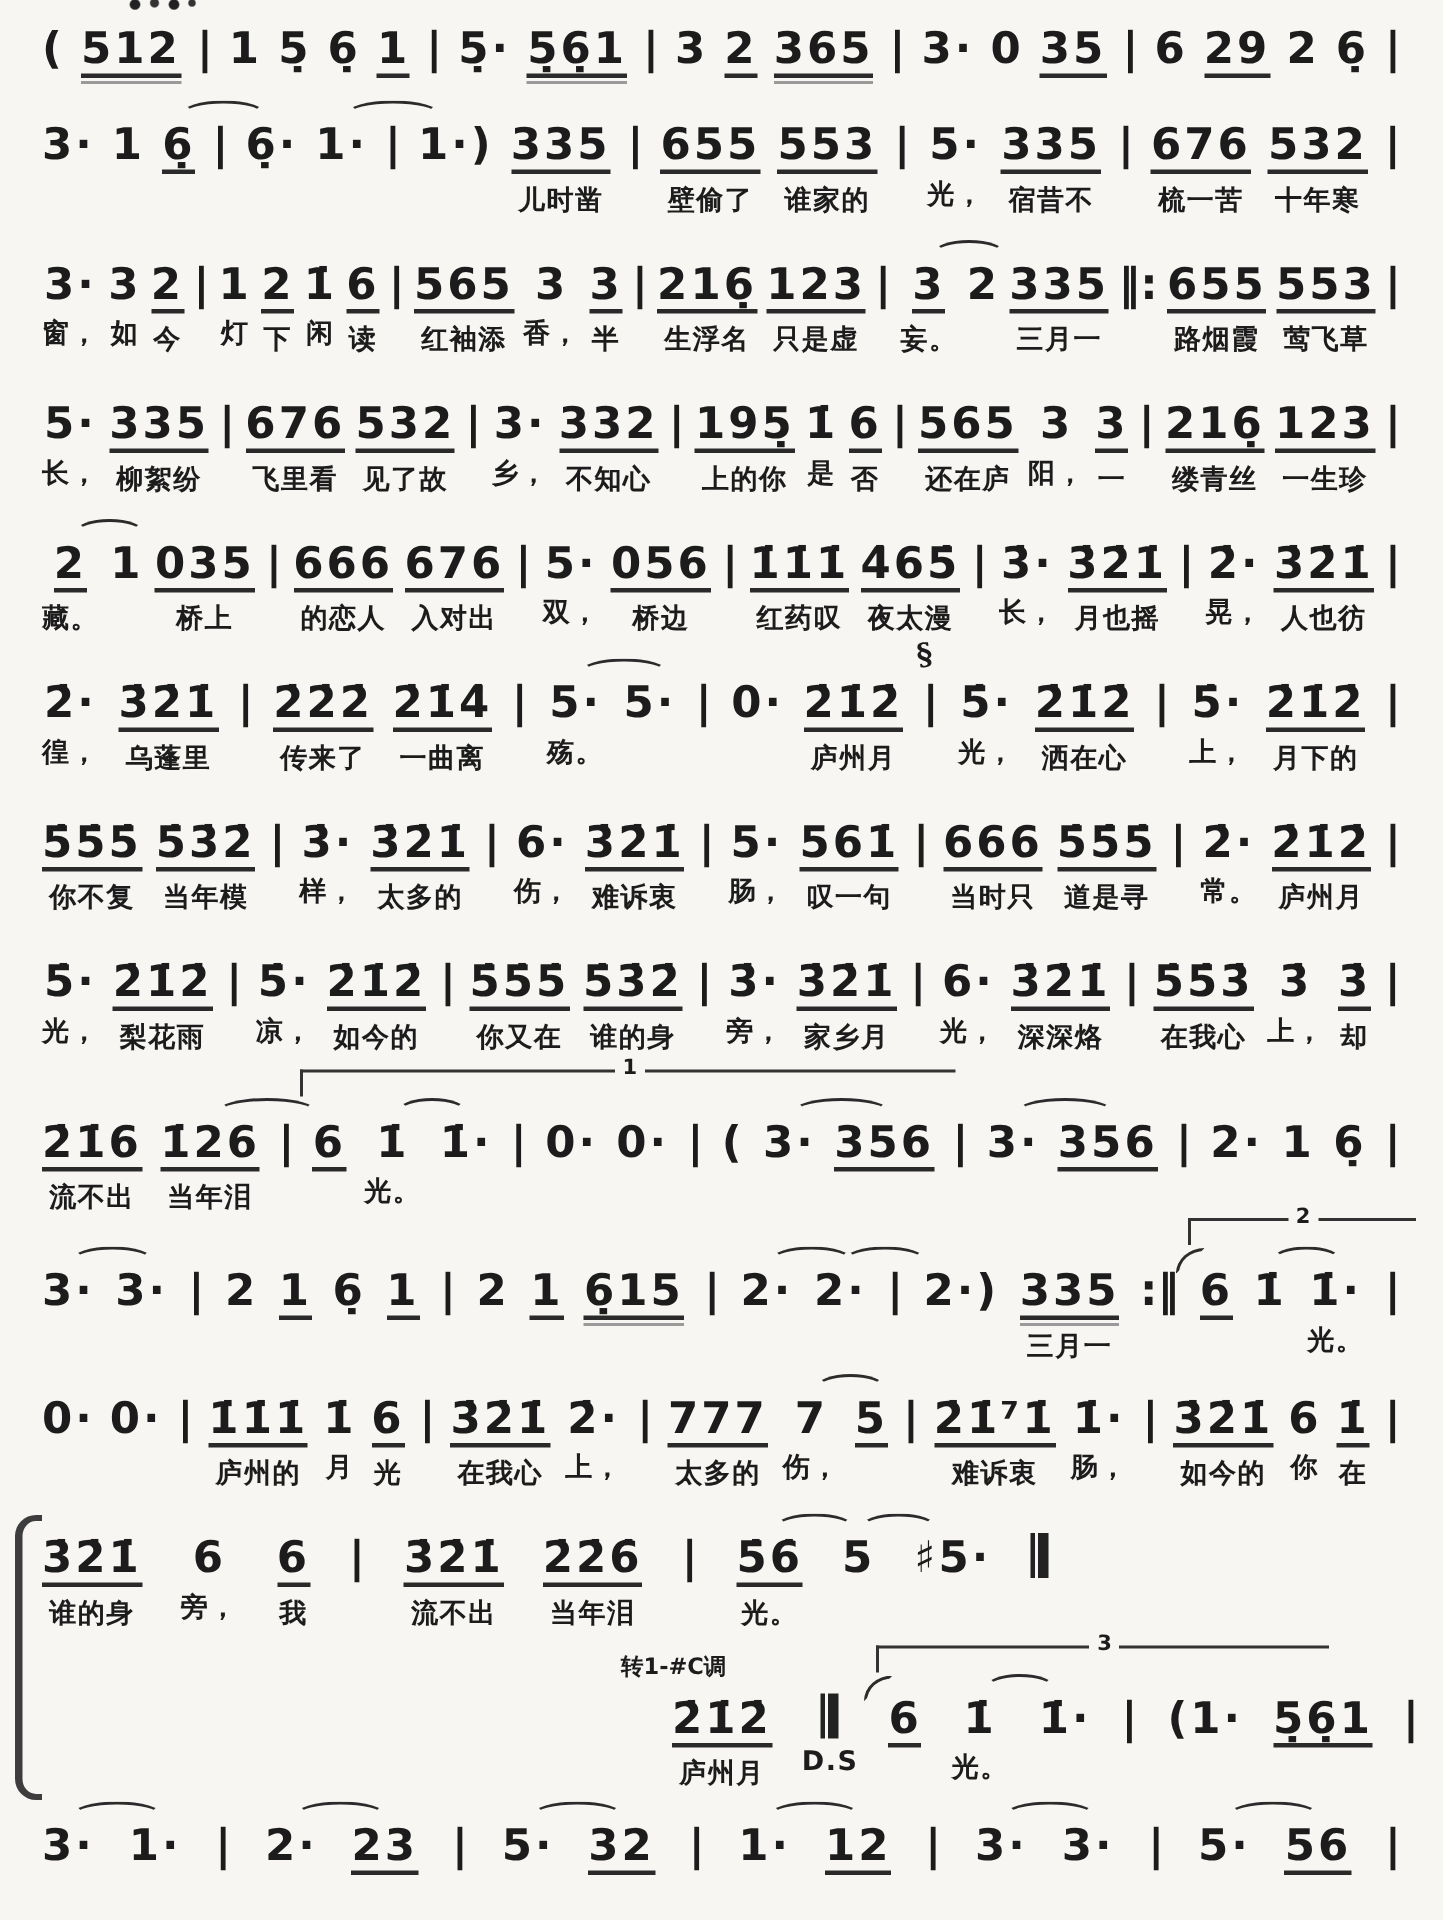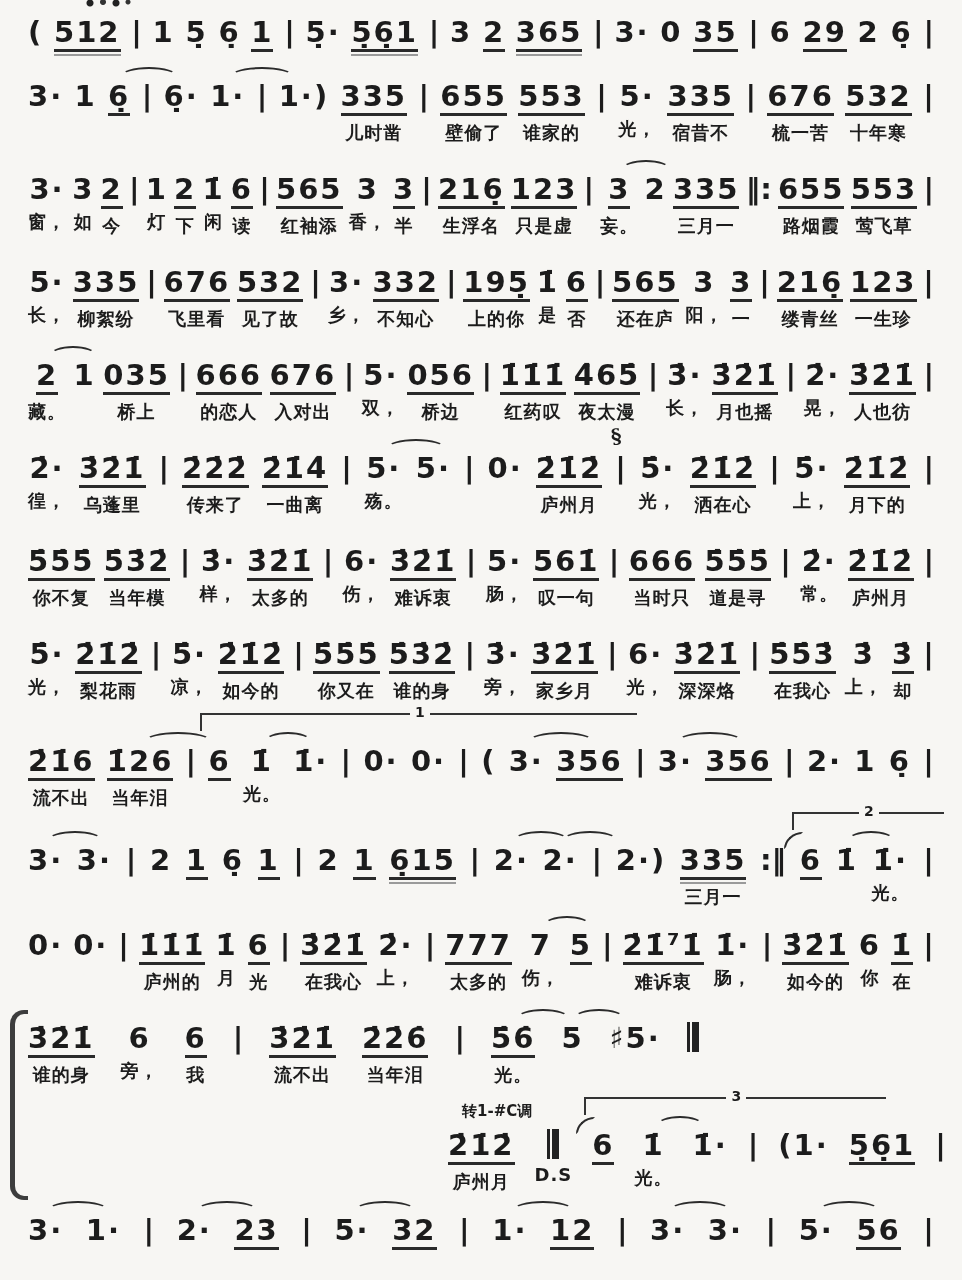--- a/index.html
+++ b/index.html
@@ -35,21 +35,21 @@
     border:2.5px solid transparent;border-top-color:#2b2b2b;border-radius:50%;pointer-events:none;}
   .arcL::after{content:"";position:absolute;top:-12px;left:-16px;width:15px;height:13px;
     border:2.5px solid transparent;border-top-color:#2b2b2b;border-left-color:#2b2b2b;
     border-top-left-radius:100% 100%;}
   .volta{position:absolute;top:-32px;left:-8px;height:16px;
     border-top:2px solid #333;border-left:2px solid #333;
     display:flex;justify-content:center;align-items:flex-start;pointer-events:none;}
   .vlab{background:#f7f6f3;padding:0 5px;margin-top:-10px;font-size:14px;font-weight:700;line-height:1;}
   .segno{position:absolute;top:-28px;left:-4px;font-size:20px;font-weight:700;
     font-family:"DejaVu Serif",serif;transform:rotate(-8deg);}
-  .toplabel{position:absolute;top:-27px;left:-34px;font-size:15px;font-weight:700;white-space:nowrap;margin-left:48px;}
+  .toplabel{position:absolute;top:-27px;left:-34px;font-size:15px;font-weight:700;white-space:nowrap;}
   .bigbracket{position:absolute;left:-18px;top:4px;width:18px;height:190px;box-sizing:border-box;
     border-left:5px solid #3d3d3d;border-top:4px solid #3d3d3d;border-bottom:4px solid #3d3d3d;
     border-top-left-radius:14px;border-bottom-left-radius:14px;}
 </style>
 </head>
 <body>
 
 <div class="stage">
   <div class="cutmark"></div>
   <div id="score">

